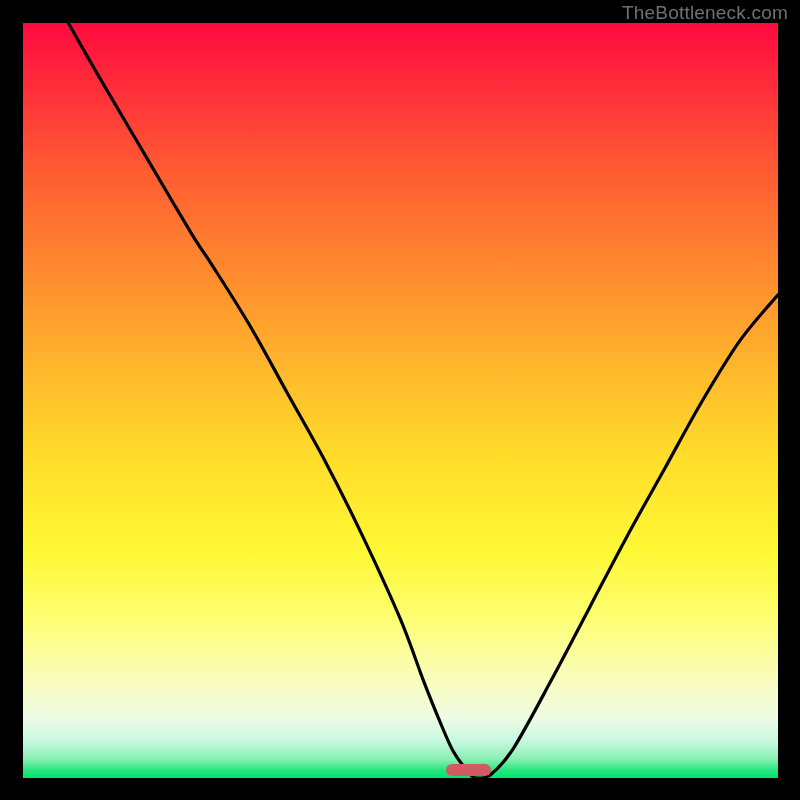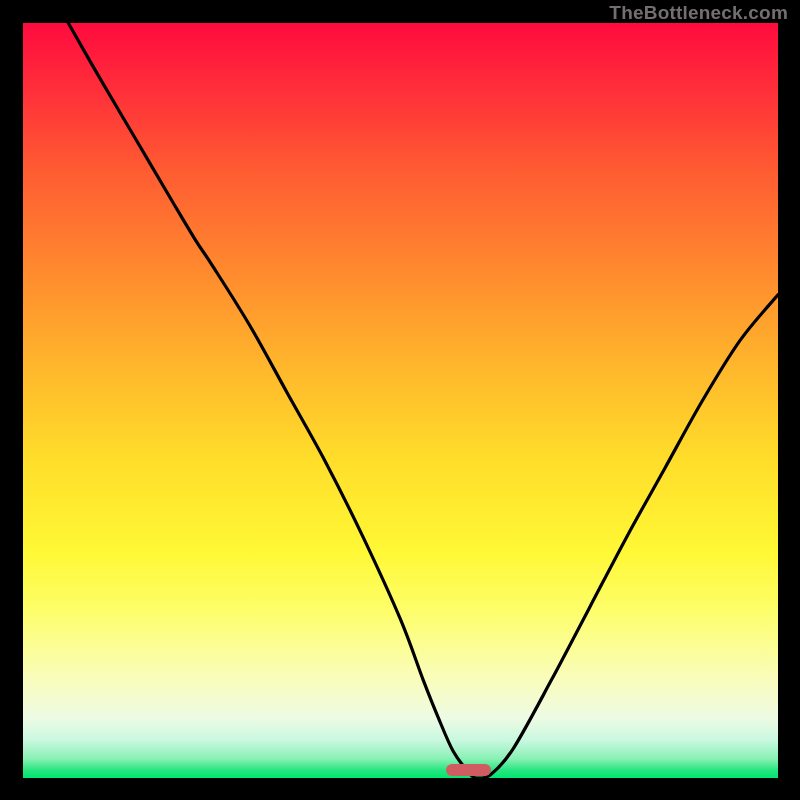--- a/index.html
+++ b/index.html
@@ -40,21 +40,21 @@
       #24e57e 99%,
       #00e571 100%
     );
   }
   .watermark {
     position: absolute;
     top: 2px;
     right: 12px;
     font-family: Arial, Helvetica, sans-serif;
     font-size: 19px;
-    font-weight: 700;
+    font-weight: 400;
     letter-spacing: 0.2px;
     color: #736f70;
   }
   svg.curve {
     position: absolute;
     top: 0;
     left: 0;
     width: 755px;
     height: 755px;
   }

